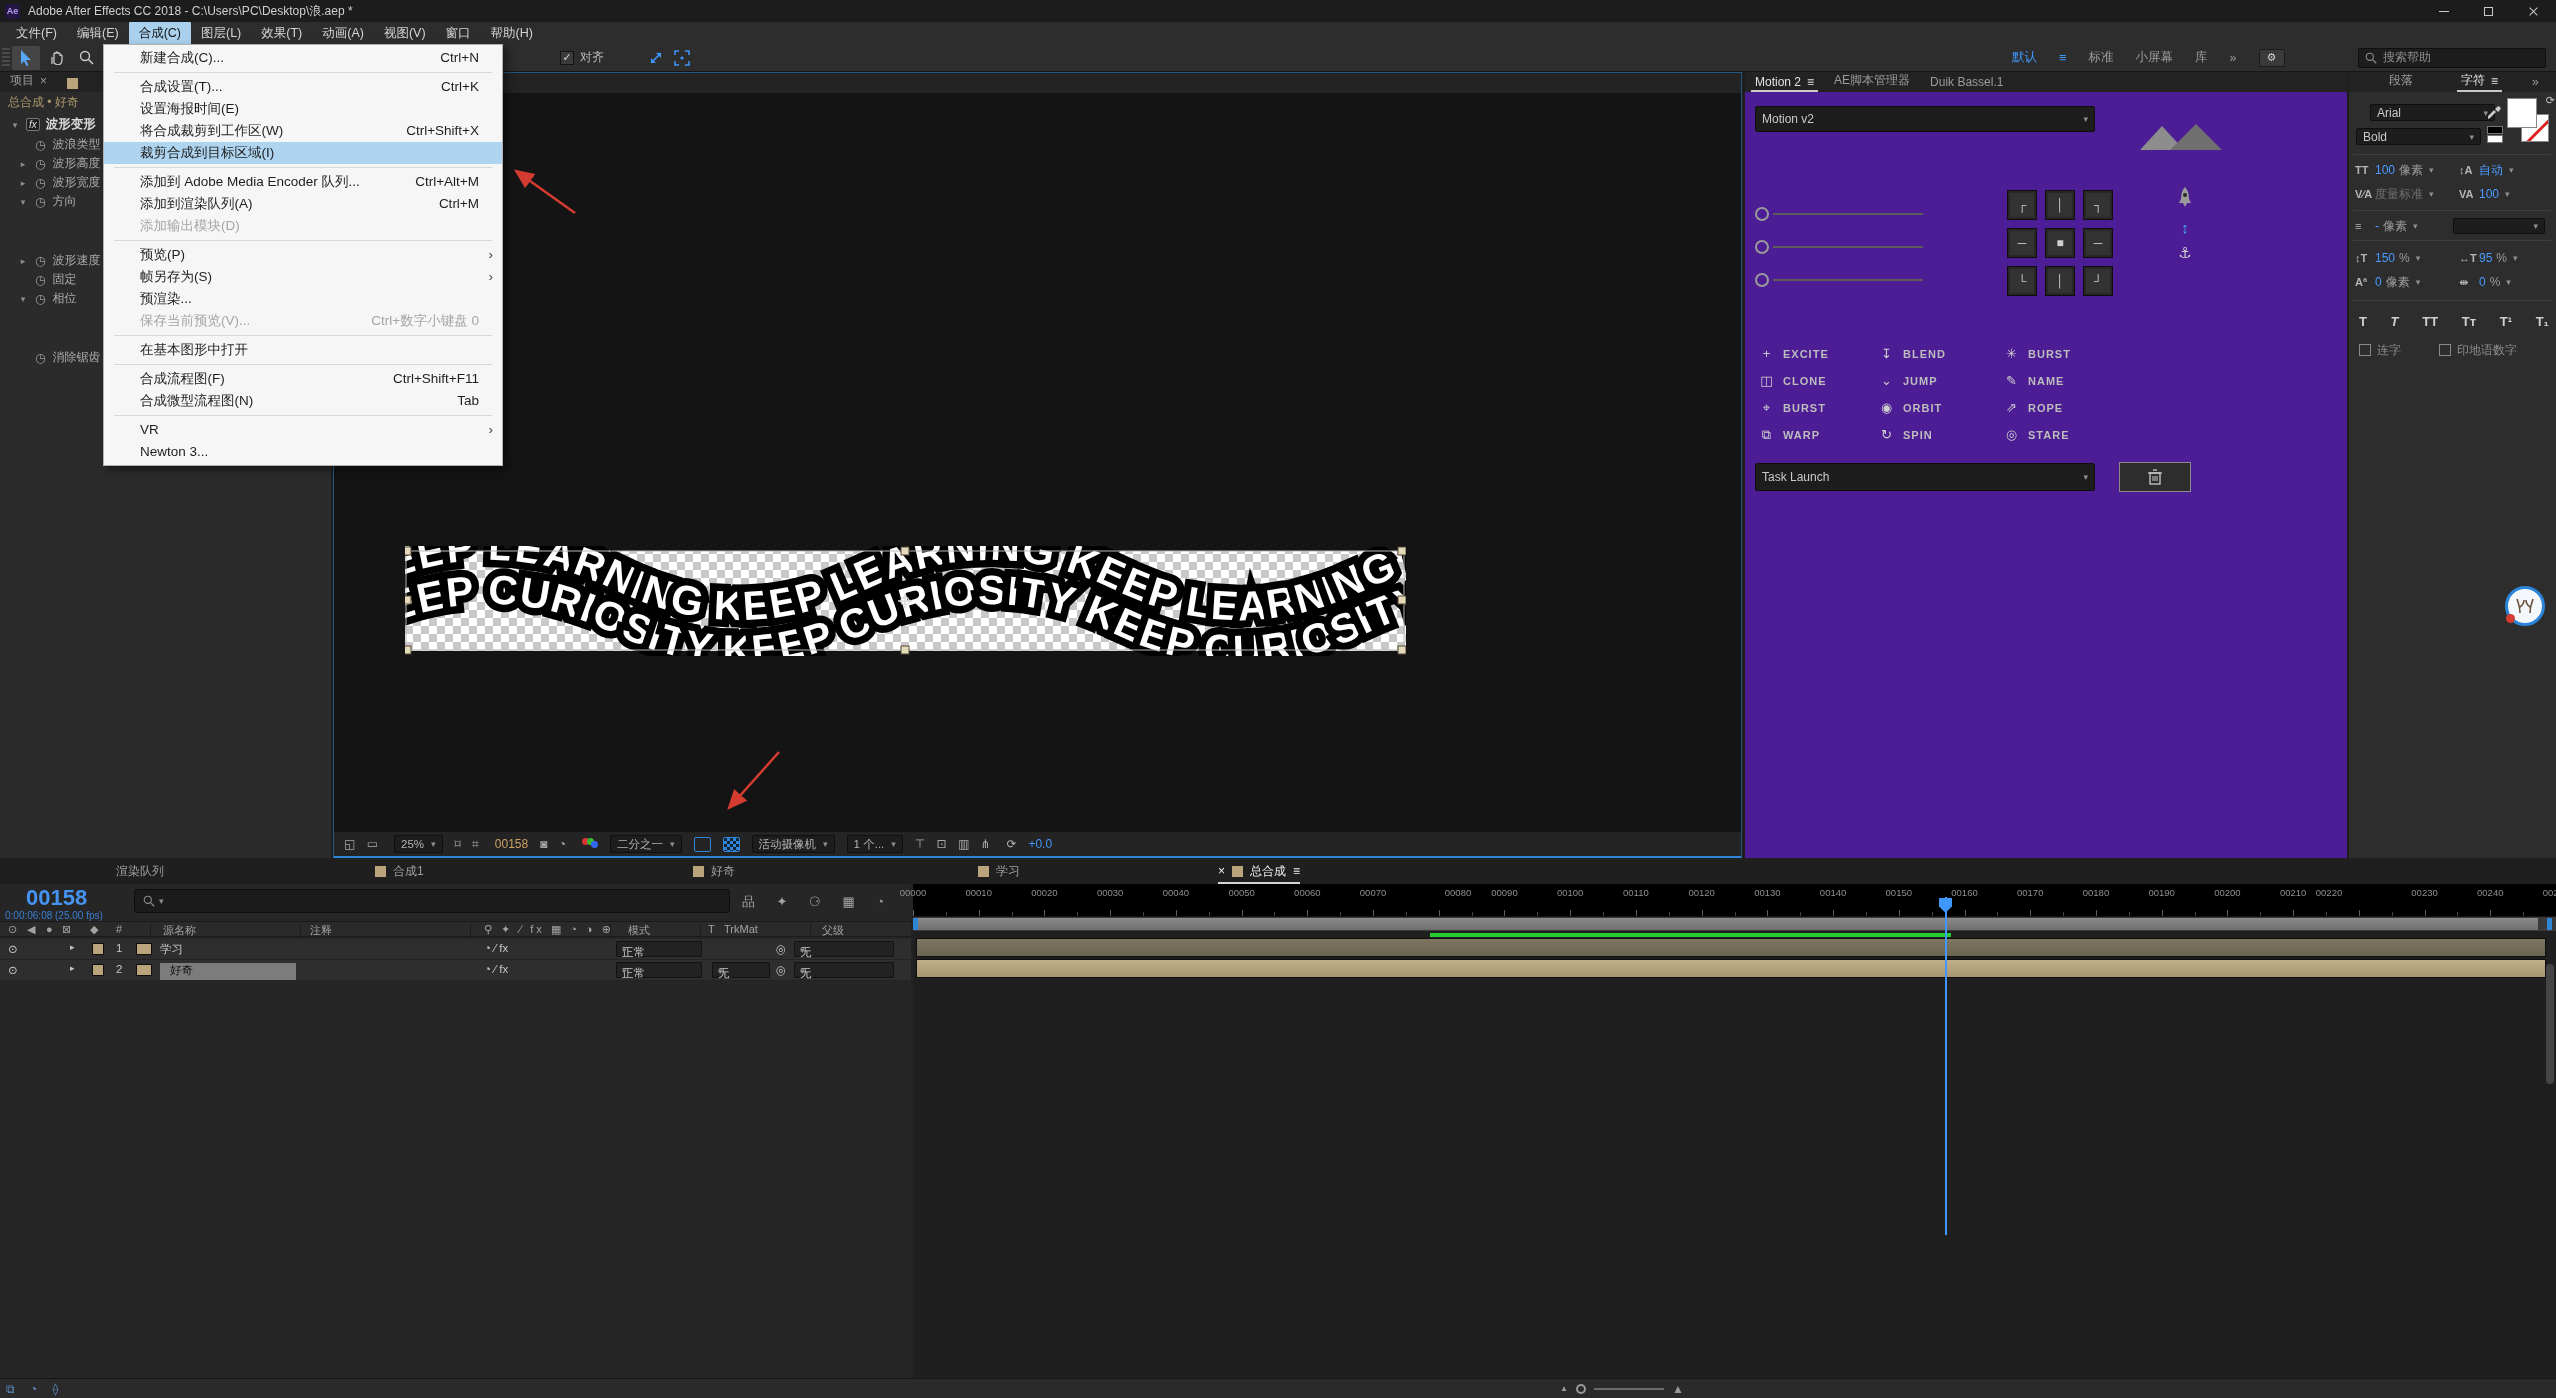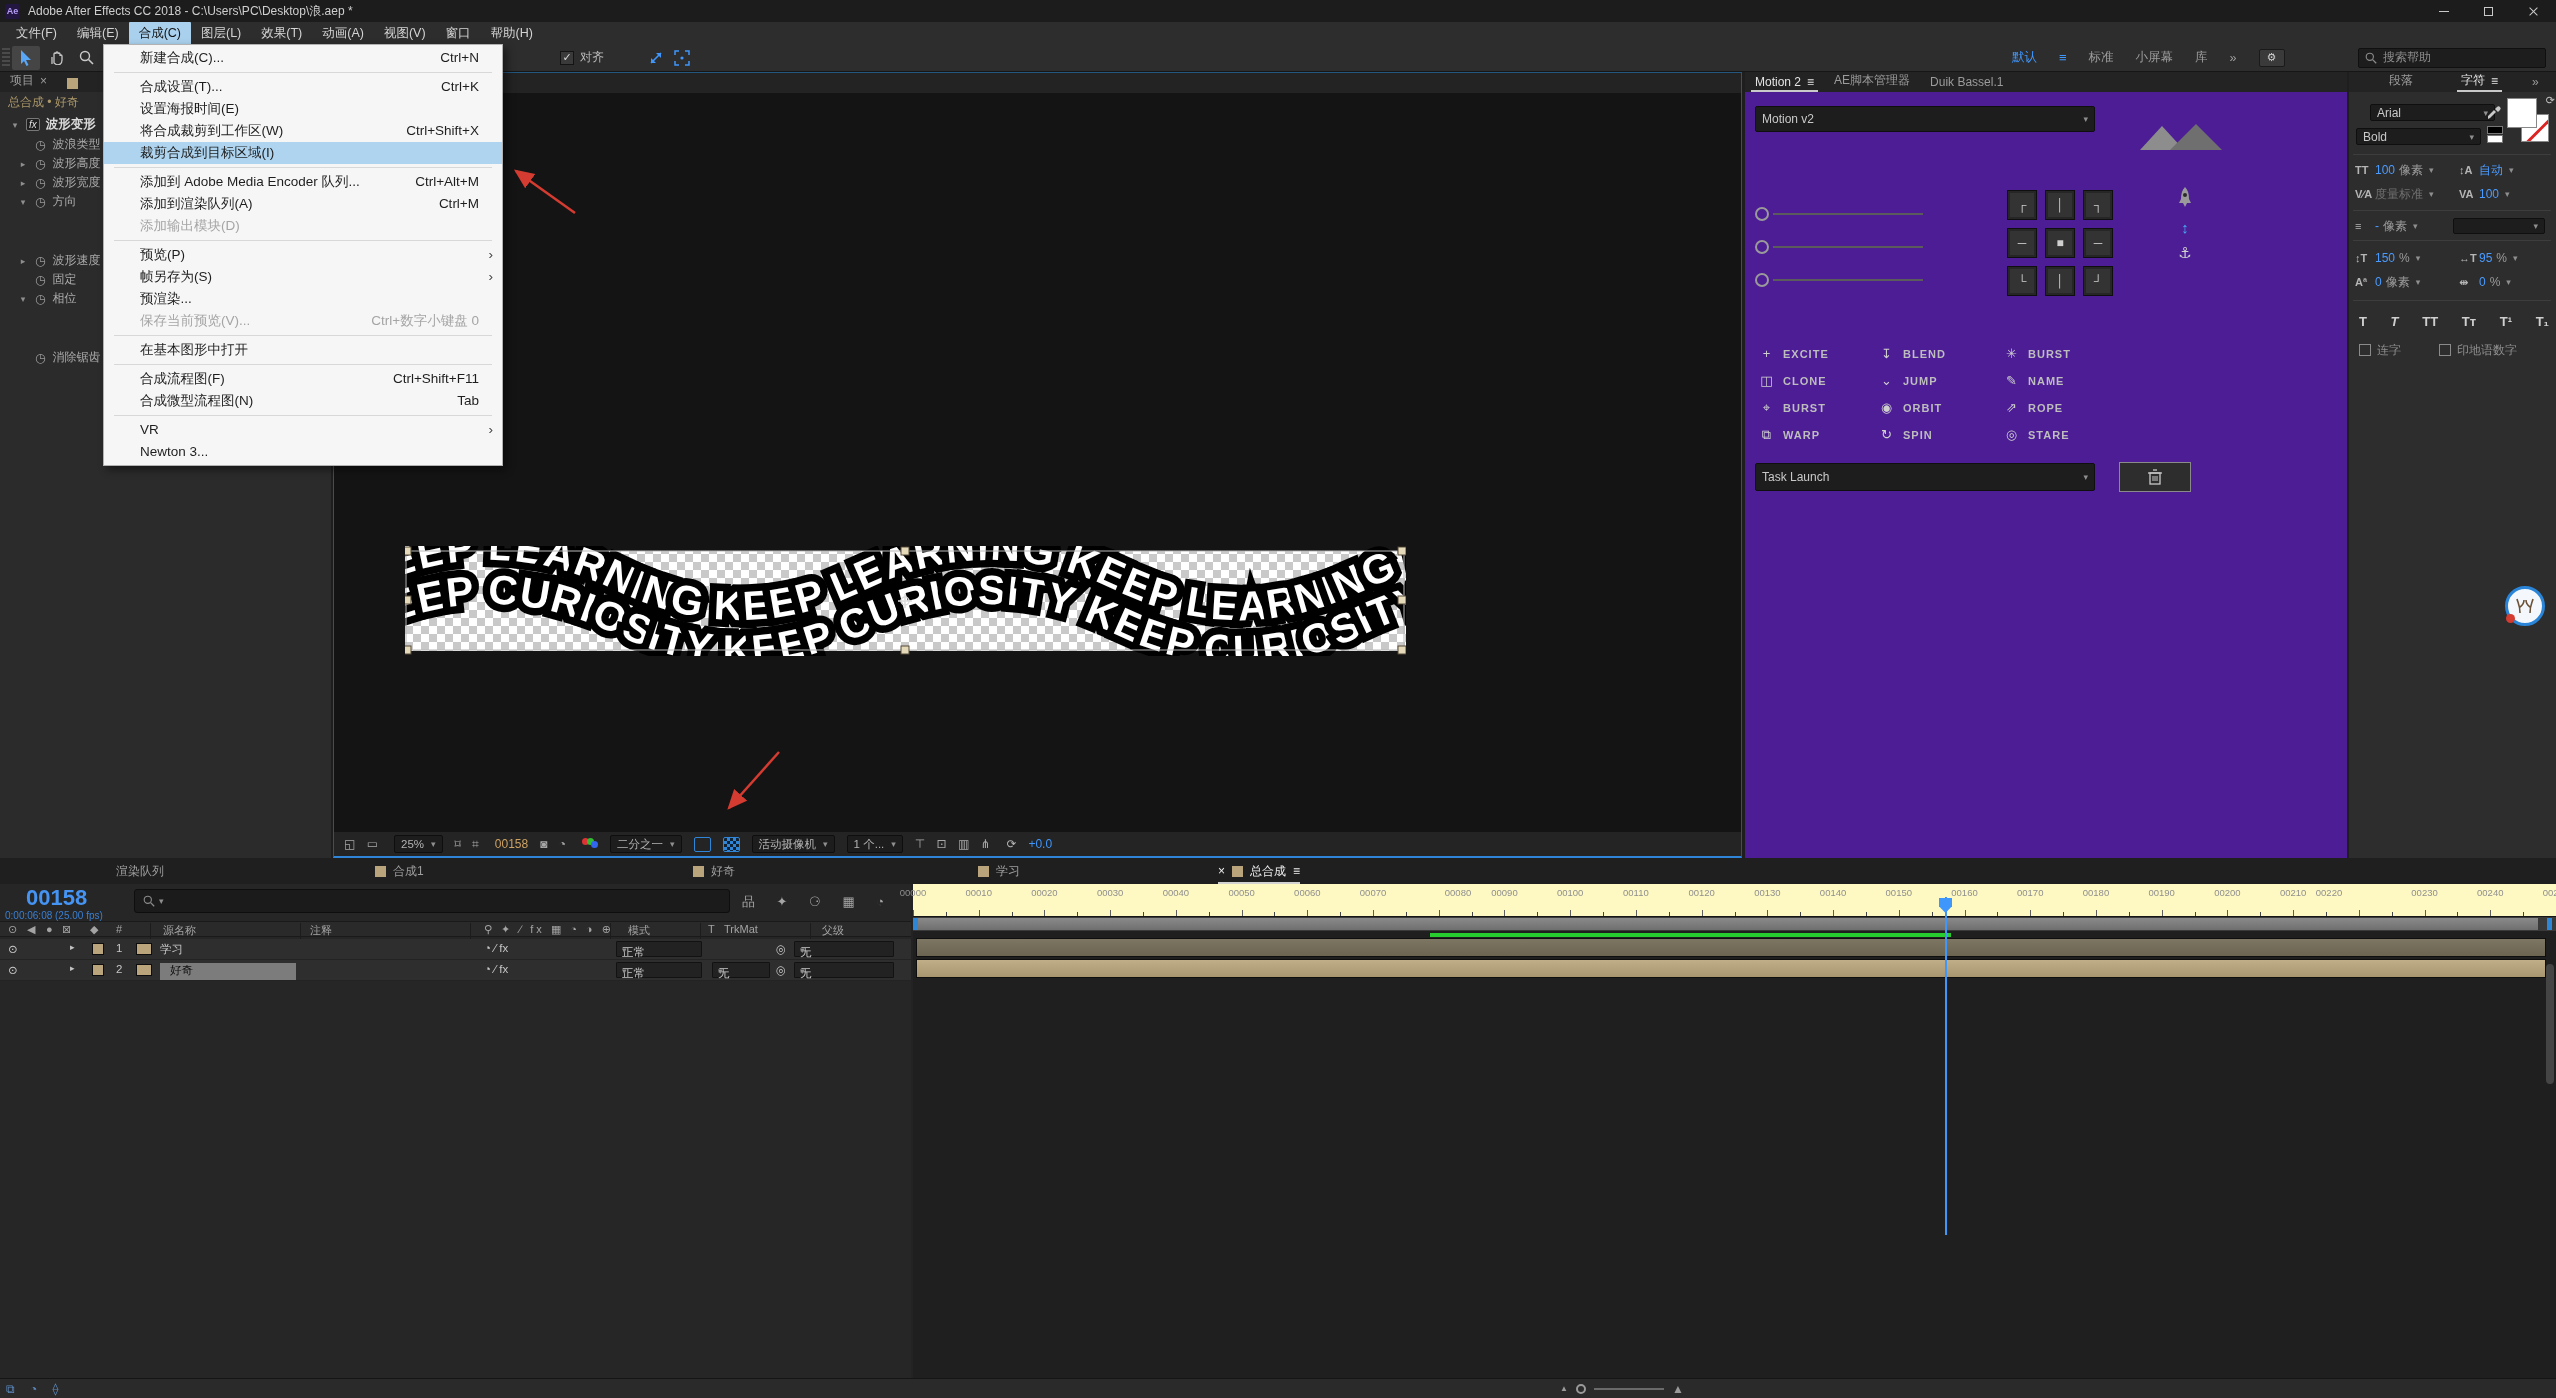--- a/index.html
+++ b/index.html
@@ -128,21 +128,21 @@
 .tl-search{position:absolute;left:134px;top:5px;width:596px;height:24px;background:#1b1b1b;border:1px solid #0e0e0e;border-radius:3px;display:flex;align-items:center;gap:4px;padding-left:8px;color:#9b9b9b}
 .tl-hicons{position:absolute;left:742px;top:9px;font-size:13px;color:#a5a5a5;letter-spacing:9px;white-space:nowrap}
 .tl-cols{position:absolute;left:0;top:37px;width:911px;height:16px;background:#2a2a2a;border-top:1px solid #1a1a1a;border-bottom:1px solid #1a1a1a;font-size:11px;color:#a3a3a3}
 .tl-cols span{position:absolute;top:1px}
 .colsep{position:absolute;top:0;width:1px;height:16px;background:#1c1c1c}
 .lrow{position:absolute;left:0;width:911px;height:21px;background:#2e2e2e;border-bottom:1px solid #232323;font-size:11.5px;color:#c6c6c6}
 .lrow span{position:absolute;top:3px}
 .lrow .rsel{height:16px;background:#222;border:1px solid #121212;border-radius:1px;display:flex;align-items:center;justify-content:space-between;padding:0 5px;top:2px}
 .namehl{background:#7c7c7c;color:#0f0f0f;padding:0 10px;top:2px;height:17px}
 .tl-right{position:absolute;left:913px;top:26px;width:1643px;height:494px;background:#1f1f1f}
-.ruler{position:absolute;left:0;top:0;width:1643px;height:33px;background:#fef9c3;border-bottom:1px solid #151515}
+.ruler{position:absolute;left:0;top:0;width:1643px;height:33px;background:#000000;border-bottom:1px solid #151515}
 .rlabel{position:absolute;top:3px;font-size:9.5px;color:#8f8f8f;transform:translateX(-50%)}
 .rtick{position:absolute;bottom:0;width:1px;height:6px;background:#5f5f5f}
 .workarea{position:absolute;left:0;top:33px;width:1643px;height:14px;background:#3a3a3a}
 .wabar{position:absolute;left:3px;top:1px;width:1622px;height:12px;background:linear-gradient(#8a8a8a,#6f6f6f)}
 .wacap{position:absolute;top:1px;width:5px;height:12px;background:#2e86d6}
 .cache{position:absolute;left:517px;top:49px;width:521px;height:4px;background:#27cd2f}
 .lbar{position:absolute;left:3px;width:1630px;height:19px;border:1px solid #0e0e0e}
 .lbar.b1{top:54px;background:linear-gradient(#7d7663,#6b6451)}
 .lbar.b2{top:75px;background:linear-gradient(#bfae88,#a79670)}
 .playline{position:absolute;left:1945px;top:897px;width:2px;height:338px;background:#3f96fb;z-index:30}

